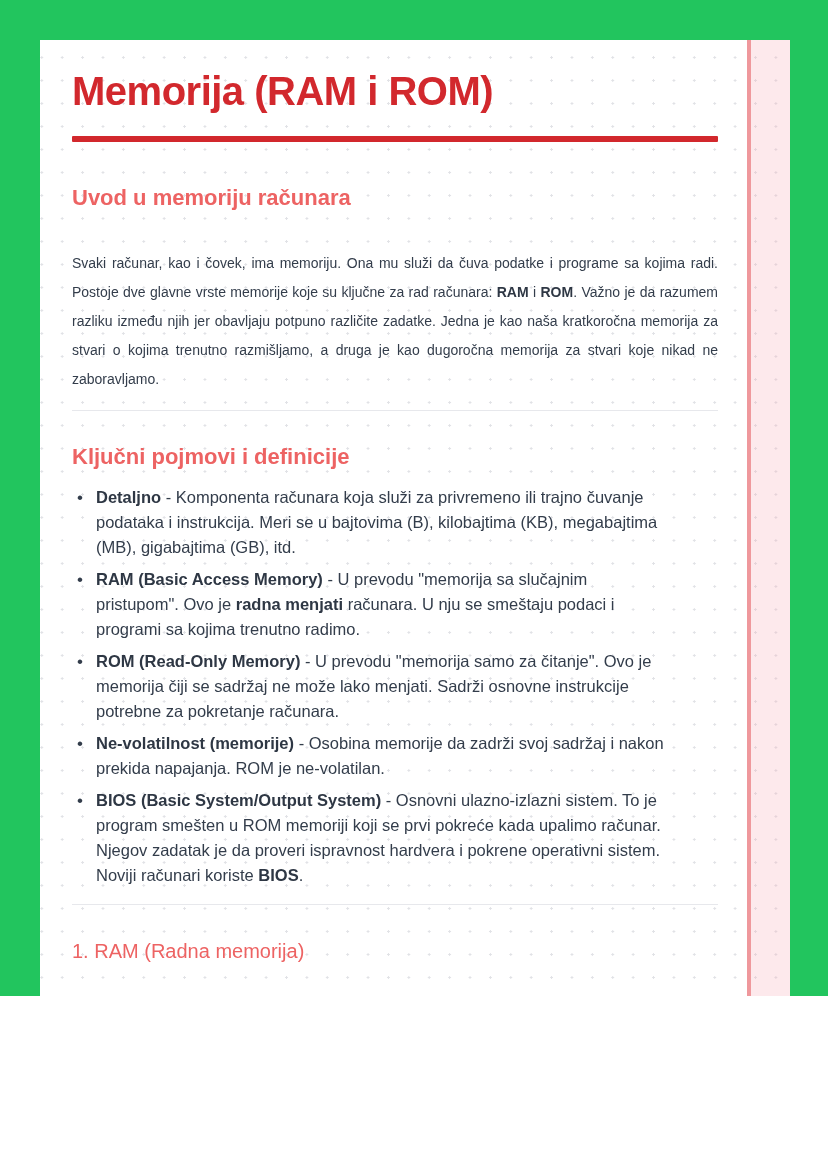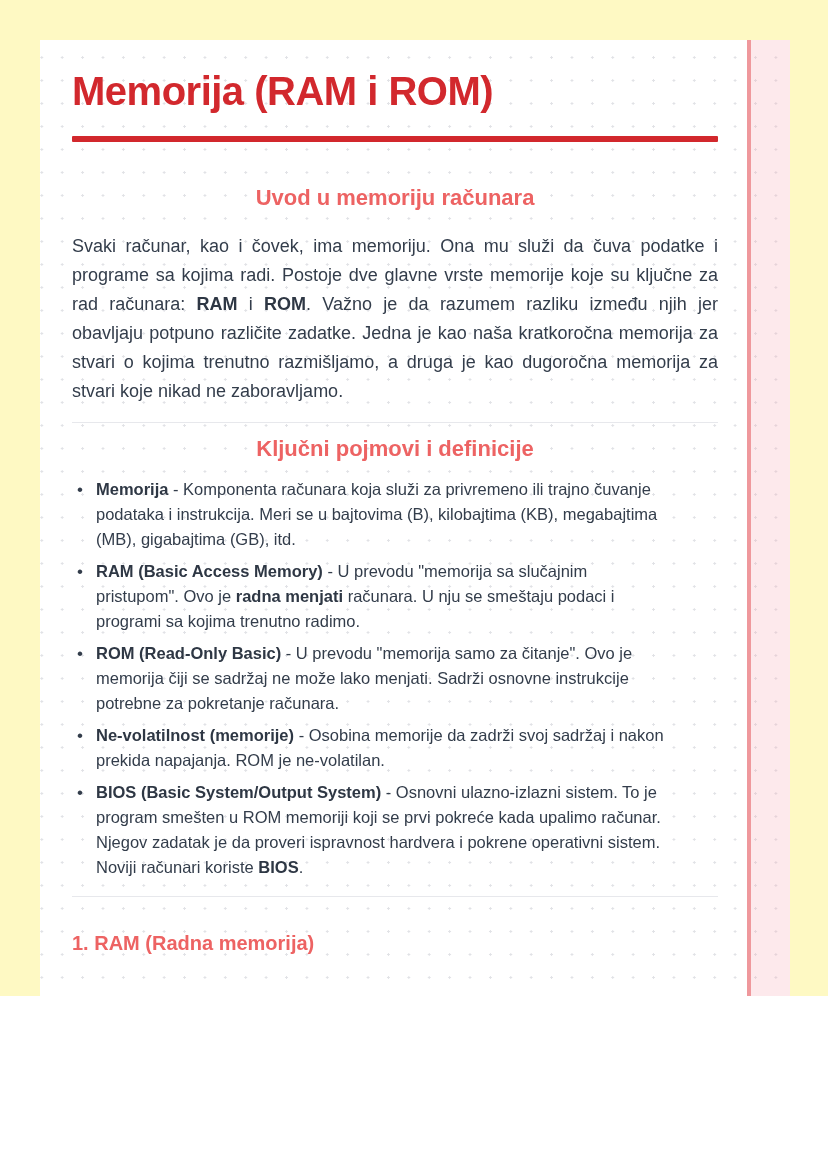--- a/index.html
+++ b/index.html
@@ -5,21 +5,21 @@
   * { margin: 0; padding: 0; box-sizing: border-box; }
   html, body {
     width: 828px;
     background: #ffffff;
     font-family: "Liberation Sans", "DejaVu Sans", sans-serif;
   }
   .viewport {
     position: relative;
     width: 828px;
     height: 996px;
-    background: #fef9c3;
+    background: #22c55e;
     overflow: hidden;
   }
   .page-inner {
     position: absolute;
     left: 40px;
     top: 40px;
     width: 750px;
     height: 1092px;
     background-color: #ffffff;
     background-image: radial-gradient(circle, #e1e2e6 1.1px, rgba(255,255,255,0) 1.3px);
@@ -51,27 +51,26 @@
     width: 100%;
     height: 6px;
     background: #d2282d;
     border-radius: 1px;
   }
   h2.section-heading {
     font-size: 22px;
     line-height: 28px;
     font-weight: 700;
     color: #ed6363;
-    text-align: center;
   }
   h2.intro-heading { margin-top: 42px; }
-  h2.after-divider { margin-top: 12px; }
+  h2.after-divider { margin-top: 32px; }
   p.body-text {
-    margin-top: 20px;
-    font-size: 18px;
+    margin-top: 37px;
+    font-size: 14px;
     line-height: 29px;
     color: #333d4b;
     text-align: justify;
   }
   .divider {
     margin-top: 16px;
     height: 1px;
     background: #e7e8ec;
   }
   ul.def-list {
@@ -93,21 +92,21 @@
     left: 5px;
     top: 0;
     font-size: 17px;
     color: #333d4b;
   }
   strong { font-weight: 700; color: #2e3744; }
   h3.subsection-heading {
     margin-top: 33px;
     font-size: 20px;
     line-height: 26px;
-    font-weight: 700;
+    font-weight: 400;
     color: #ed6363;
   }
   .footer-note {
     position: absolute;
     right: 32px;
     bottom: 18px;
     font-size: 11px;
     color: #b7bbc2;
     z-index: 2;
   }
@@ -128,23 +127,23 @@
 
       <h2 class="section-heading intro-heading">Uvod u memoriju računara</h2>
 
       <p class="body-text">Svaki računar, kao i čovek, ima memoriju. Ona mu služi da čuva podatke i programe sa kojima radi. Postoje dve glavne vrste memorije koje su ključne za rad računara: <strong>RAM</strong> i <strong>ROM</strong>. Važno je da razumem razliku između njih jer obavljaju potpuno različite zadatke. Jedna je kao naša kratkoročna memorija za stvari o kojima trenutno razmišljamo, a druga je kao dugoročna memorija za stvari koje nikad ne zaboravljamo.</p>
 
       <div class="divider"></div>
 
       <h2 class="section-heading after-divider">Ključni pojmovi i definicije</h2>
 
       <ul class="def-list">
-        <li><strong>Memorija</strong> - Komponenta računara koja služi za privremeno ili trajno čuvanje podataka i instrukcija. Meri se u bajtovima (B), kilobajtima (KB), megabajtima (MB), gigabajtima (GB), itd.</li>
+        <li><strong>Detaljno</strong> - Komponenta računara koja služi za privremeno ili trajno čuvanje podataka i instrukcija. Meri se u bajtovima (B), kilobajtima (KB), megabajtima (MB), gigabajtima (GB), itd.</li>
         <li><strong>RAM (Basic Access Memory)</strong> - U prevodu "memorija sa slučajnim pristupom". Ovo je <strong>radna menjati</strong> računara. U nju se smeštaju podaci i programi sa kojima trenutno radimo.</li>
-        <li><strong>ROM (Read-Only Basic)</strong> - U prevodu "memorija samo za čitanje". Ovo je memorija čiji se sadržaj ne može lako menjati. Sadrži osnovne instrukcije potrebne za pokretanje računara.</li>
+        <li><strong>ROM (Read-Only Memory)</strong> - U prevodu "memorija samo za čitanje". Ovo je memorija čiji se sadržaj ne može lako menjati. Sadrži osnovne instrukcije potrebne za pokretanje računara.</li>
         <li><strong>Ne-volatilnost (memorije)</strong> - Osobina memorije da zadrži svoj sadržaj i nakon prekida napajanja. ROM je ne-volatilan.</li>
         <li><strong>BIOS (Basic System/Output System)</strong> - Osnovni ulazno-izlazni sistem. To je program smešten u ROM memoriji koji se prvi pokreće kada upalimo računar. Njegov zadatak je da proveri ispravnost hardvera i pokrene operativni sistem. Noviji računari koriste <strong>BIOS</strong>.</li>
       </ul>
 
       <div class="divider"></div>
 
 
       <h3 class="subsection-heading">1. RAM (Radna memorija)</h3>
 
     </div>

